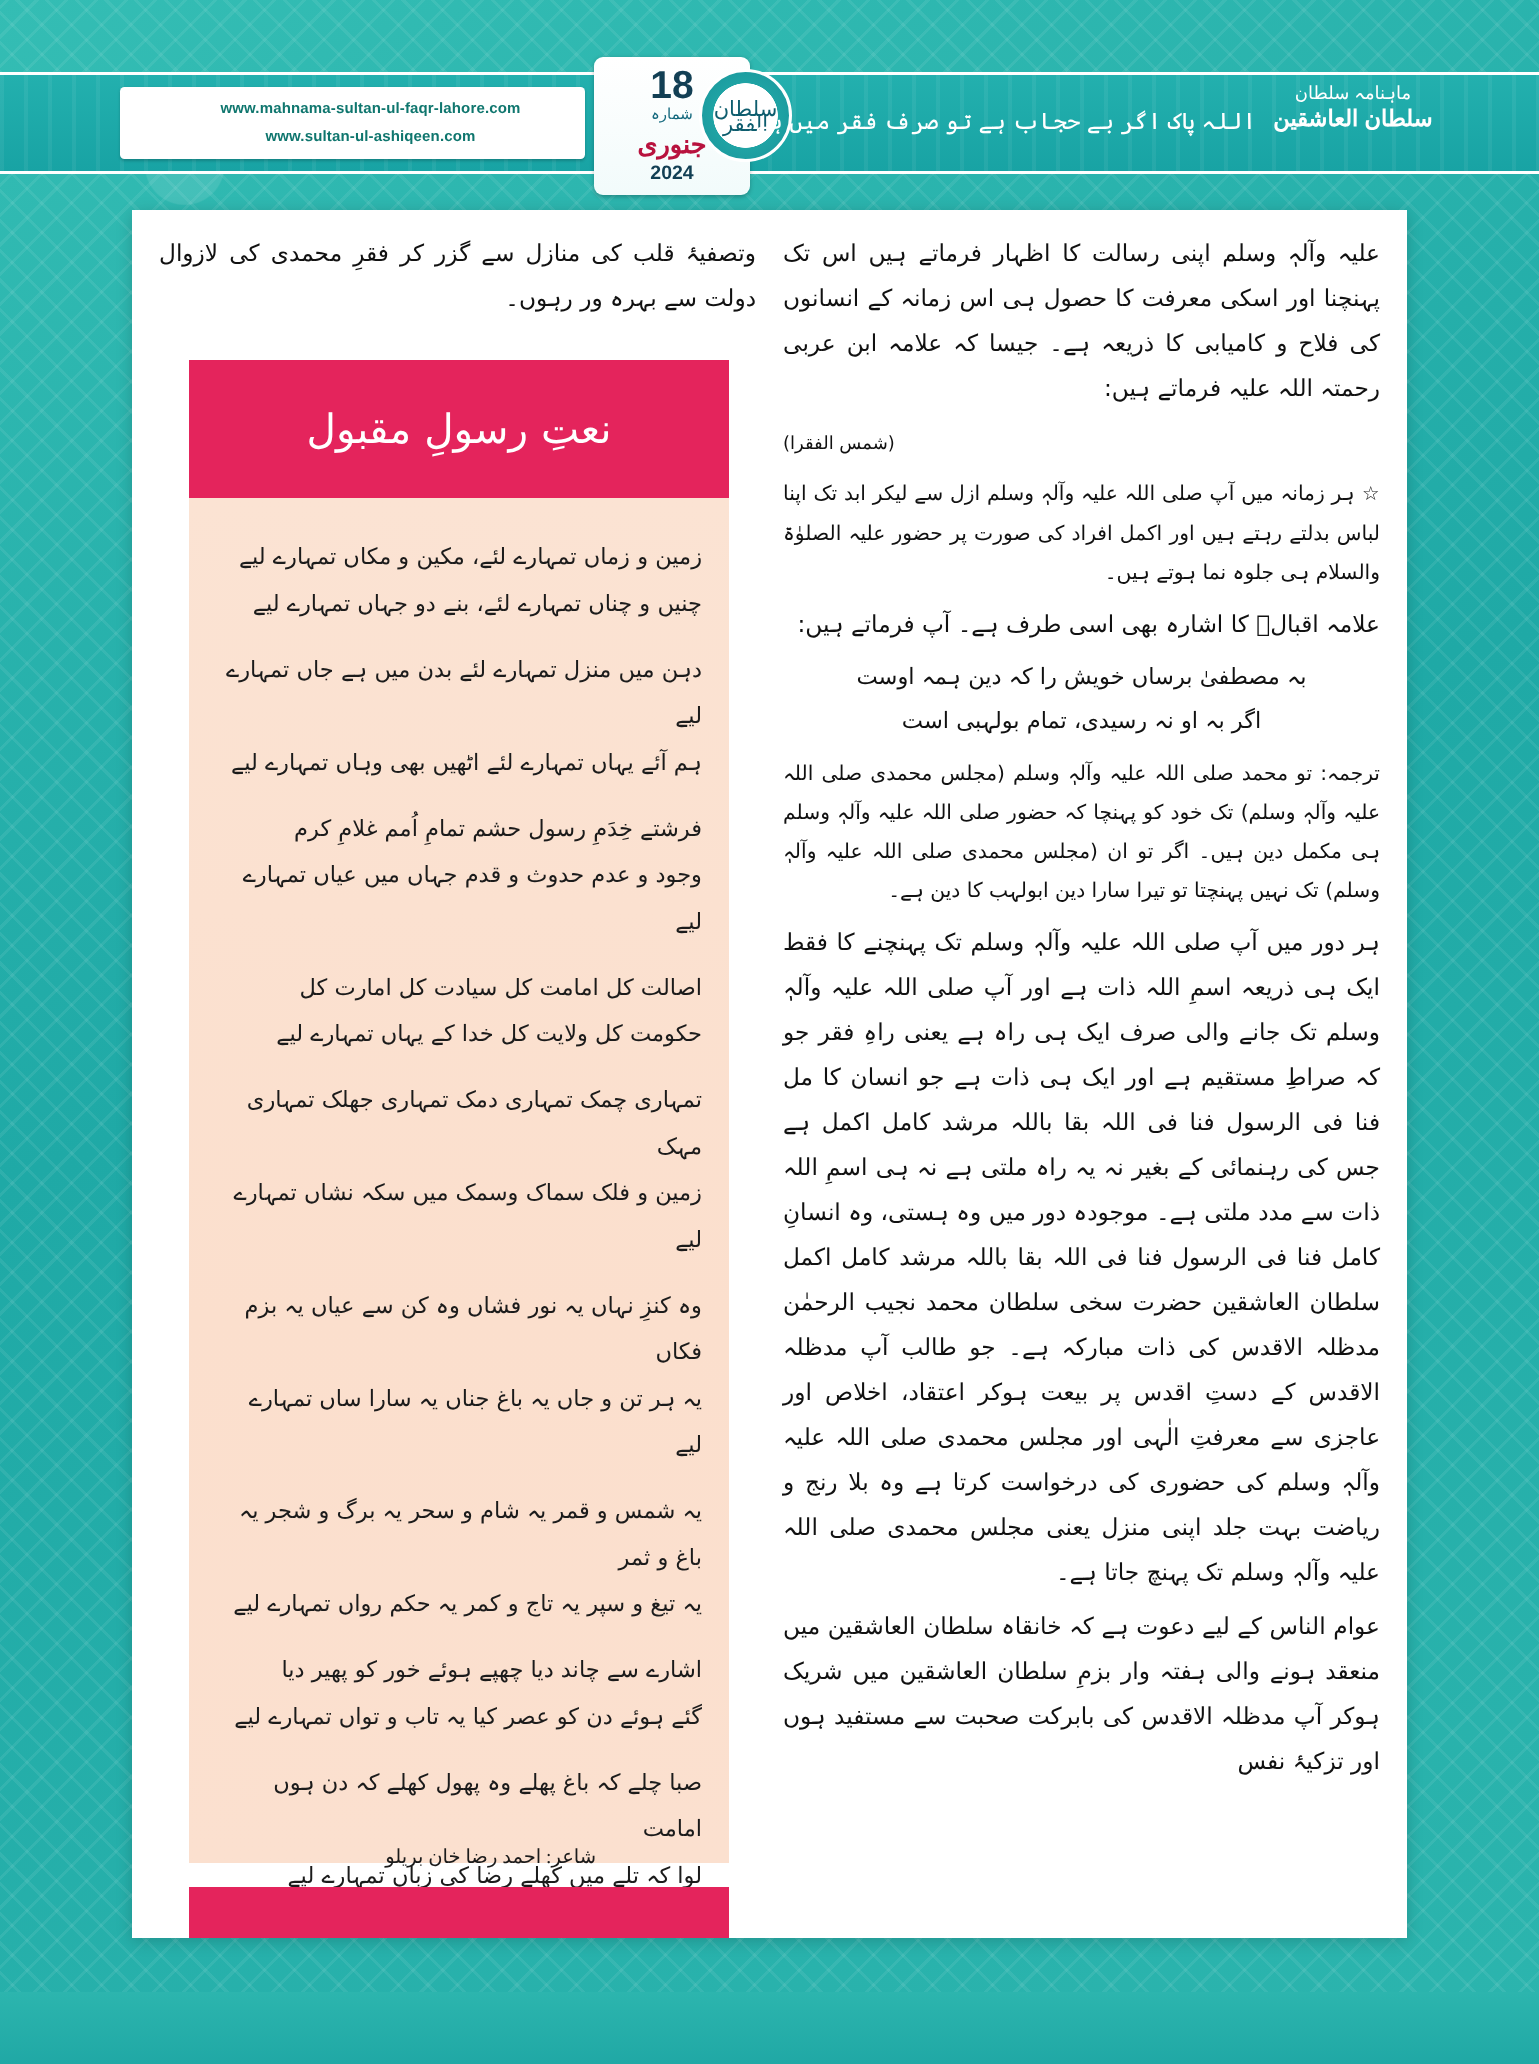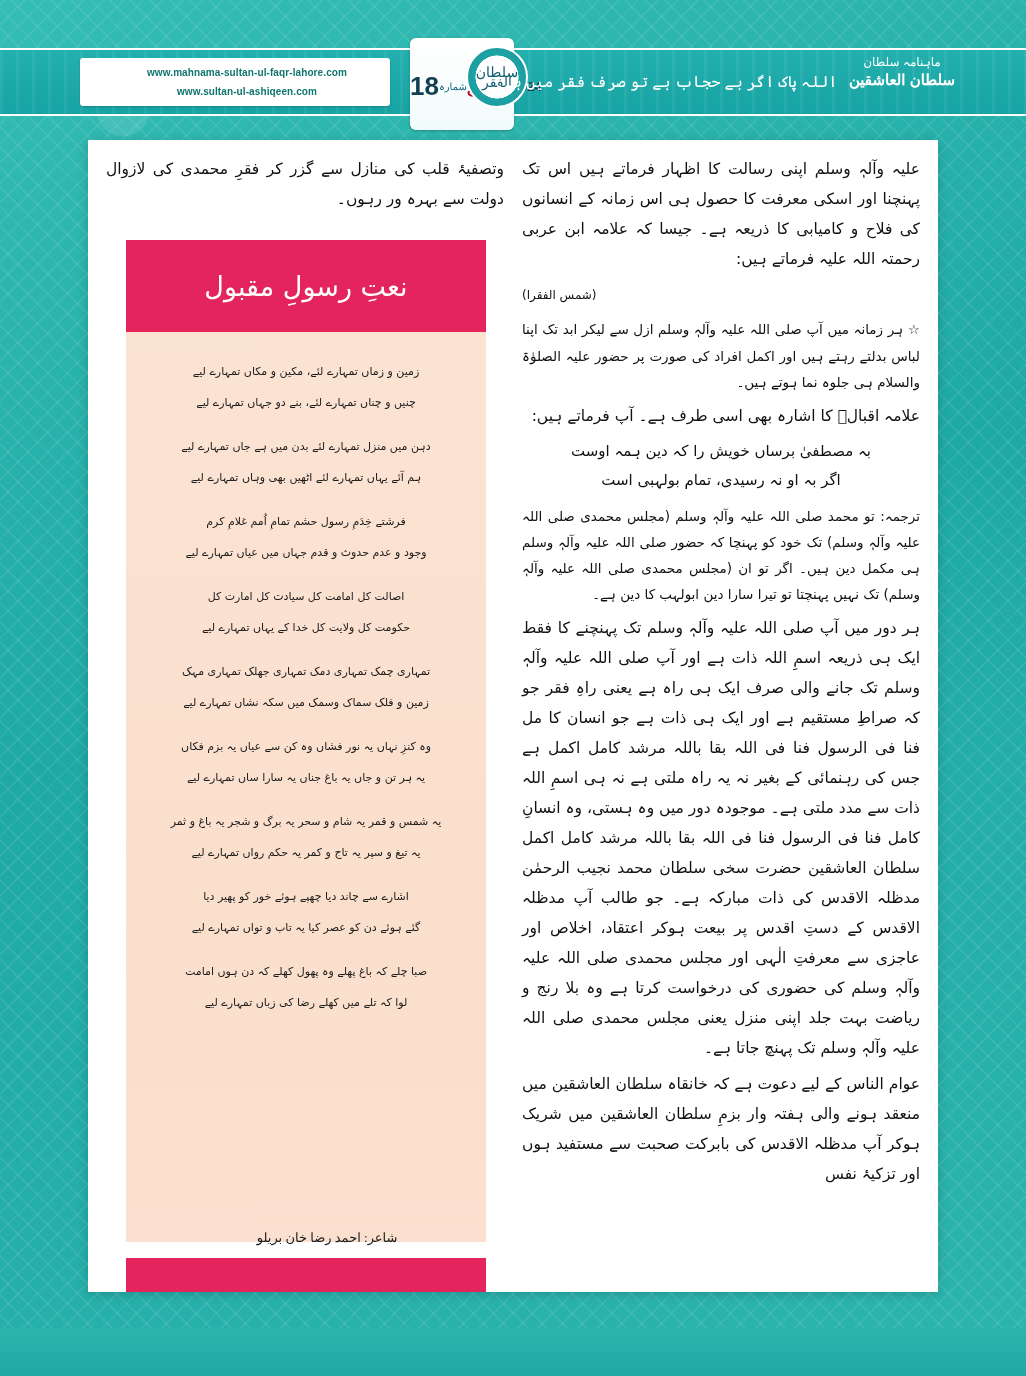--- a/index.html
+++ b/index.html
@@ -45,25 +45,25 @@
     align-items: center; justify-content: center;
     box-shadow: 0 1px 2px rgba(0,0,0,0.2);
   }
   .url-box span {
     color: #0f766e; font-size: 10px; font-weight: bold;
     letter-spacing: .1px; line-height: 19px; margin-left: 24px;
   }
 
   
   #issue-badge {
-    position: absolute; left: 410px; top: 38px;
+    position: absolute; left: 396px; top: 38px;
     width: 104px; height: 92px;
     background: linear-gradient(180deg, #ffffff 0%, #f2fbfb 100%);
     border-radius: 6px;
-    display: flex; flex-direction: row; align-items: center;
+    display: flex; flex-direction: column; align-items: center;
     justify-content: flex-start; padding-top: 4px;
     box-shadow: 0 1px 3px rgba(0,0,0,0.25);
   }
   #issue-badge .big-no {
     font-size: 26px; font-weight: bold; color: #123f54; line-height: 28px;
   }
   #issue-badge .ur-label {
     font-size: 10px; color: #14697e; direction: rtl;
   }
   #issue-badge .month {
@@ -141,22 +141,22 @@
     font-family: "DejaVu Sans", sans-serif;
   }
   #naat-body {
     position: absolute; left: 38px; top: 192px;
     width: 360px; height: 910px;
     background: linear-gradient(180deg, #fbe3d3 0%, #fbdfcd 60%, #fbe0cf 100%);
     padding: 24px 18px 10px 18px;
     direction: rtl;
   }
   .naat-line {
-    font-size: 11px; line-height: 31px; color: #1b1b1b;
-    text-align: center; letter-spacing: .2px;
+    font-size: 15px; line-height: 31px; color: #1b1b1b;
+    text-align: right; letter-spacing: .2px;
     font-family: "DejaVu Sans", sans-serif;
   }
   .naat-gap { height: 13px; }
   #naat-poet {
     position: absolute; left: 38px; bottom: 46px; width: 360px;
     text-align: center; direction: rtl; font-size: 13px; color: #1b1b1b;
     font-family: Liberation Serif, serif;
     padding-left: 22px;
   }
   #naat-footer {

